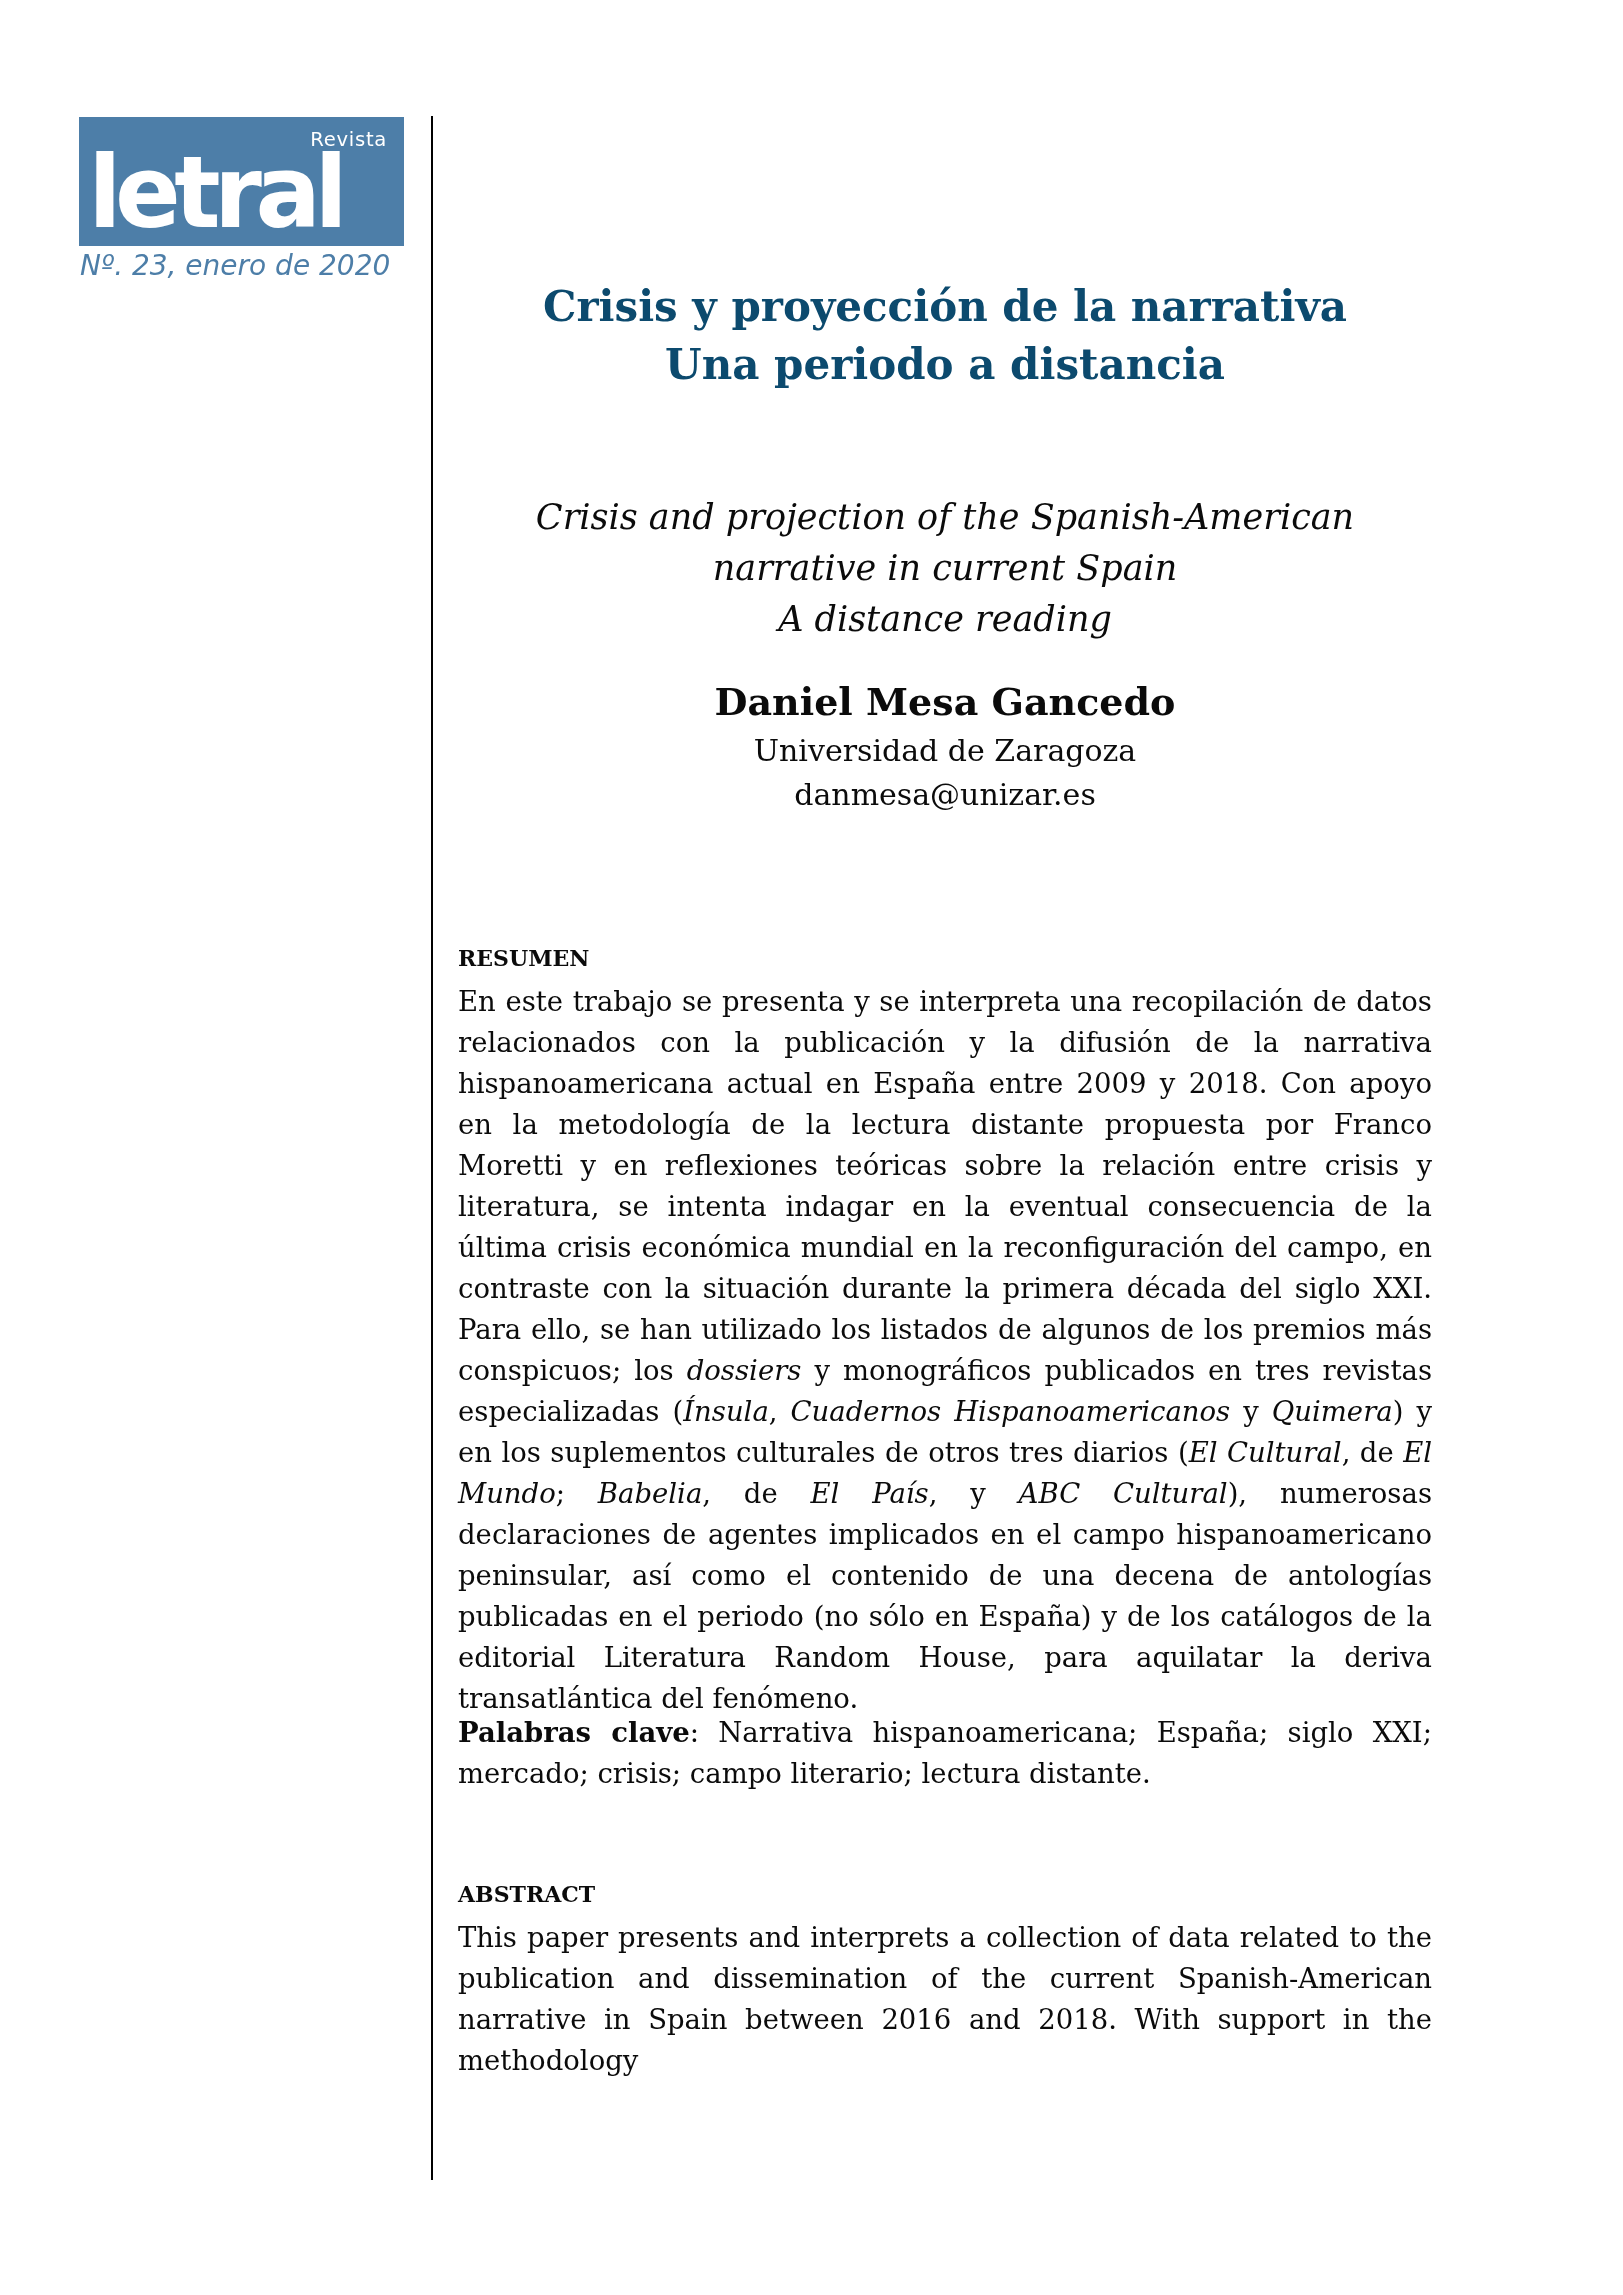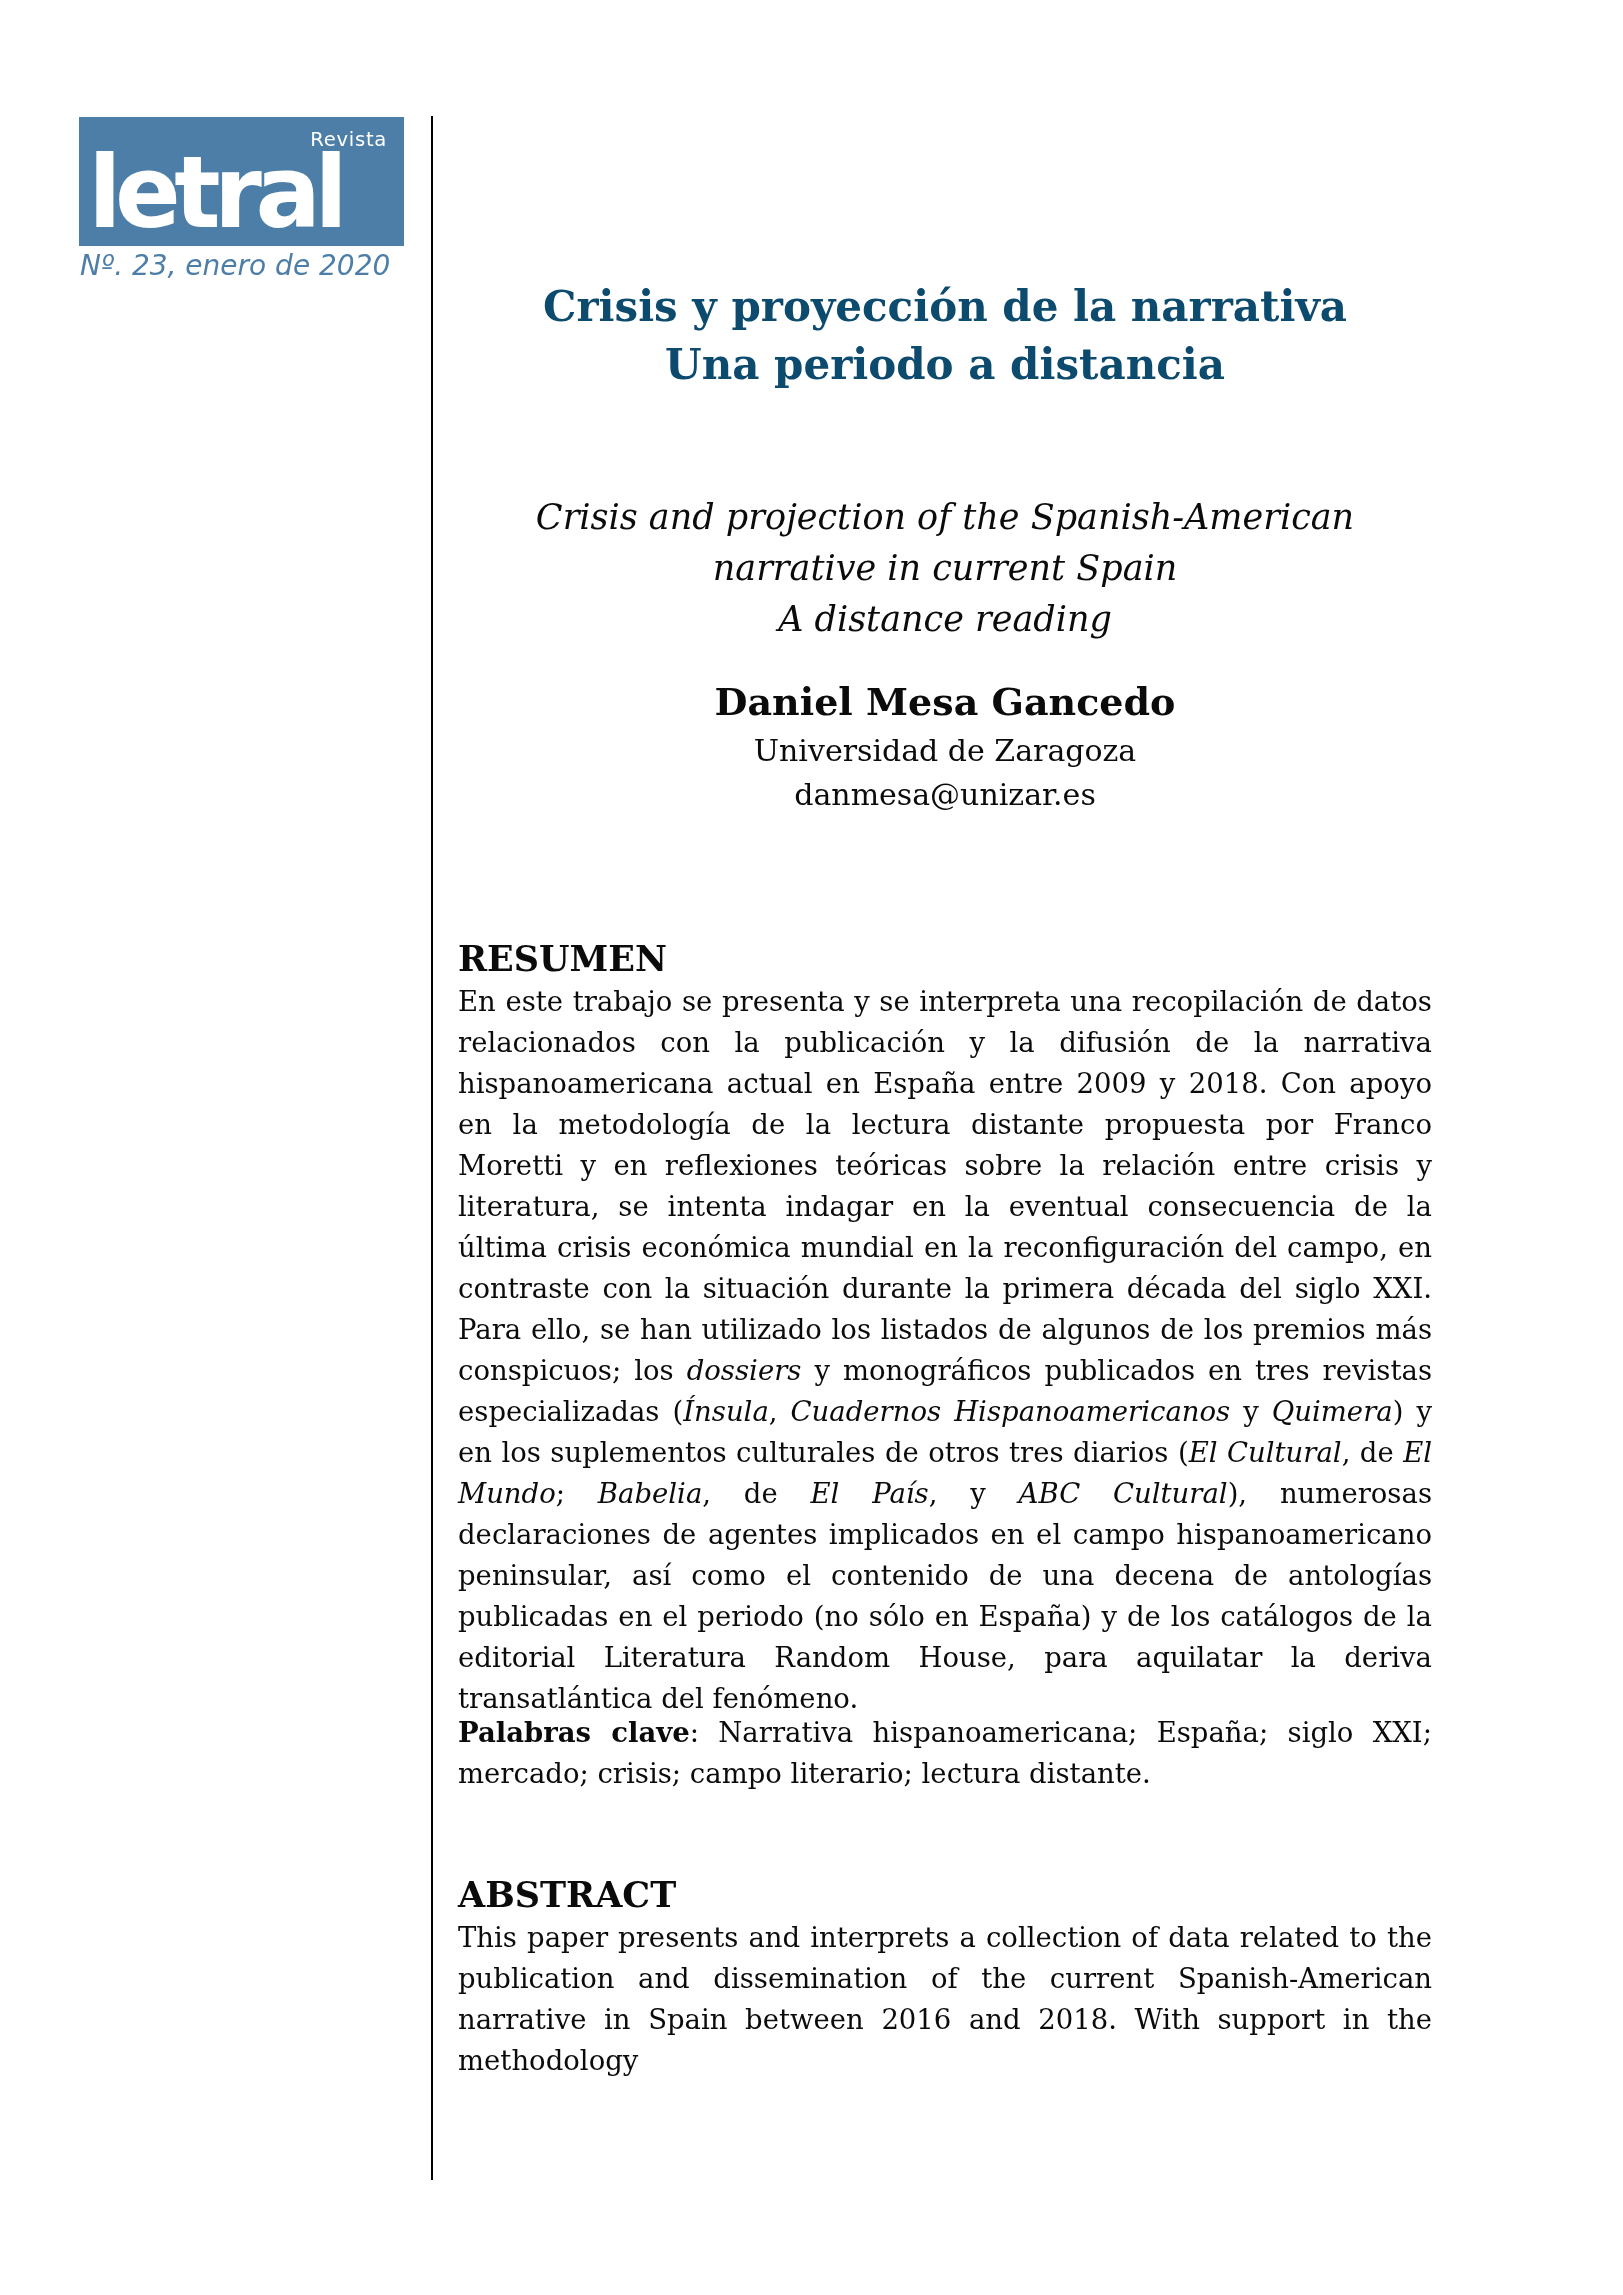--- a/index.html
+++ b/index.html
@@ -107,21 +107,21 @@
     text-align: center;
     font-size: 30px;
     line-height: 37px;
   }
 
   .section-heading {
     position: absolute;
     left: 0; width: 100%;
     margin: 0;
     font-weight: bold;
-    font-size: 35px;
+    font-size: 22px;
     line-height: 37px;
   }
   .resumen-heading { top: 940px; }
   .abstract-heading { top: 1876px; }
 
   .body-par {
     position: absolute;
     left: 0; width: 100%;
     margin: 0;
     font-size: 27.5px;

